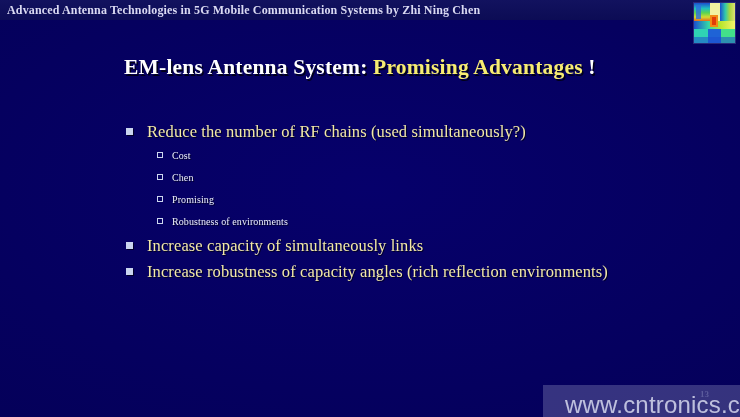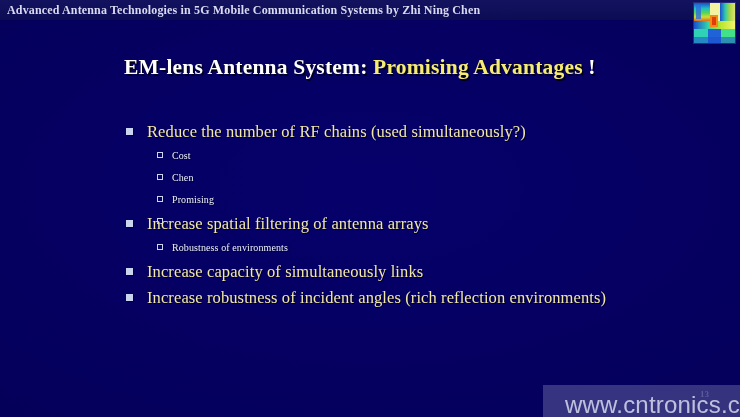--- a/index.html
+++ b/index.html
@@ -208,39 +208,35 @@
       </div>
       <div class="lvl2">
         <span class="marker"></span>
         <span>Promising</span>
       </div>
       <div class="lvl2">
         <span class="marker"></span>
       </div>
     </div>
 
-    <div class="lvl1">
-      <span class="marker"></span>
-      <span>Increase spatial filtering of antenna arrays</span>
-    </div>
     <div class="sublist">
       <div class="lvl2">
         <span class="marker"></span>
         <span>Robustness of environments</span>
       </div>
     </div>
 
     <div class="lvl1">
       <span class="marker"></span>
       <span>Increase capacity of simultaneously links</span>
     </div>
 
     <div class="lvl1">
       <span class="marker"></span>
-      <span>Increase robustness of incident angles (rich reflection environments)</span>
+      <span>Increase robustness of capacity angles (rich reflection environments)</span>
     </div>
 
   </div>
 
   <div id="page-number">13</div>
   <div id="watermark-bar"></div>
   <div id="watermark-text">www.cntronics.com</div>
 
 </div>
 

